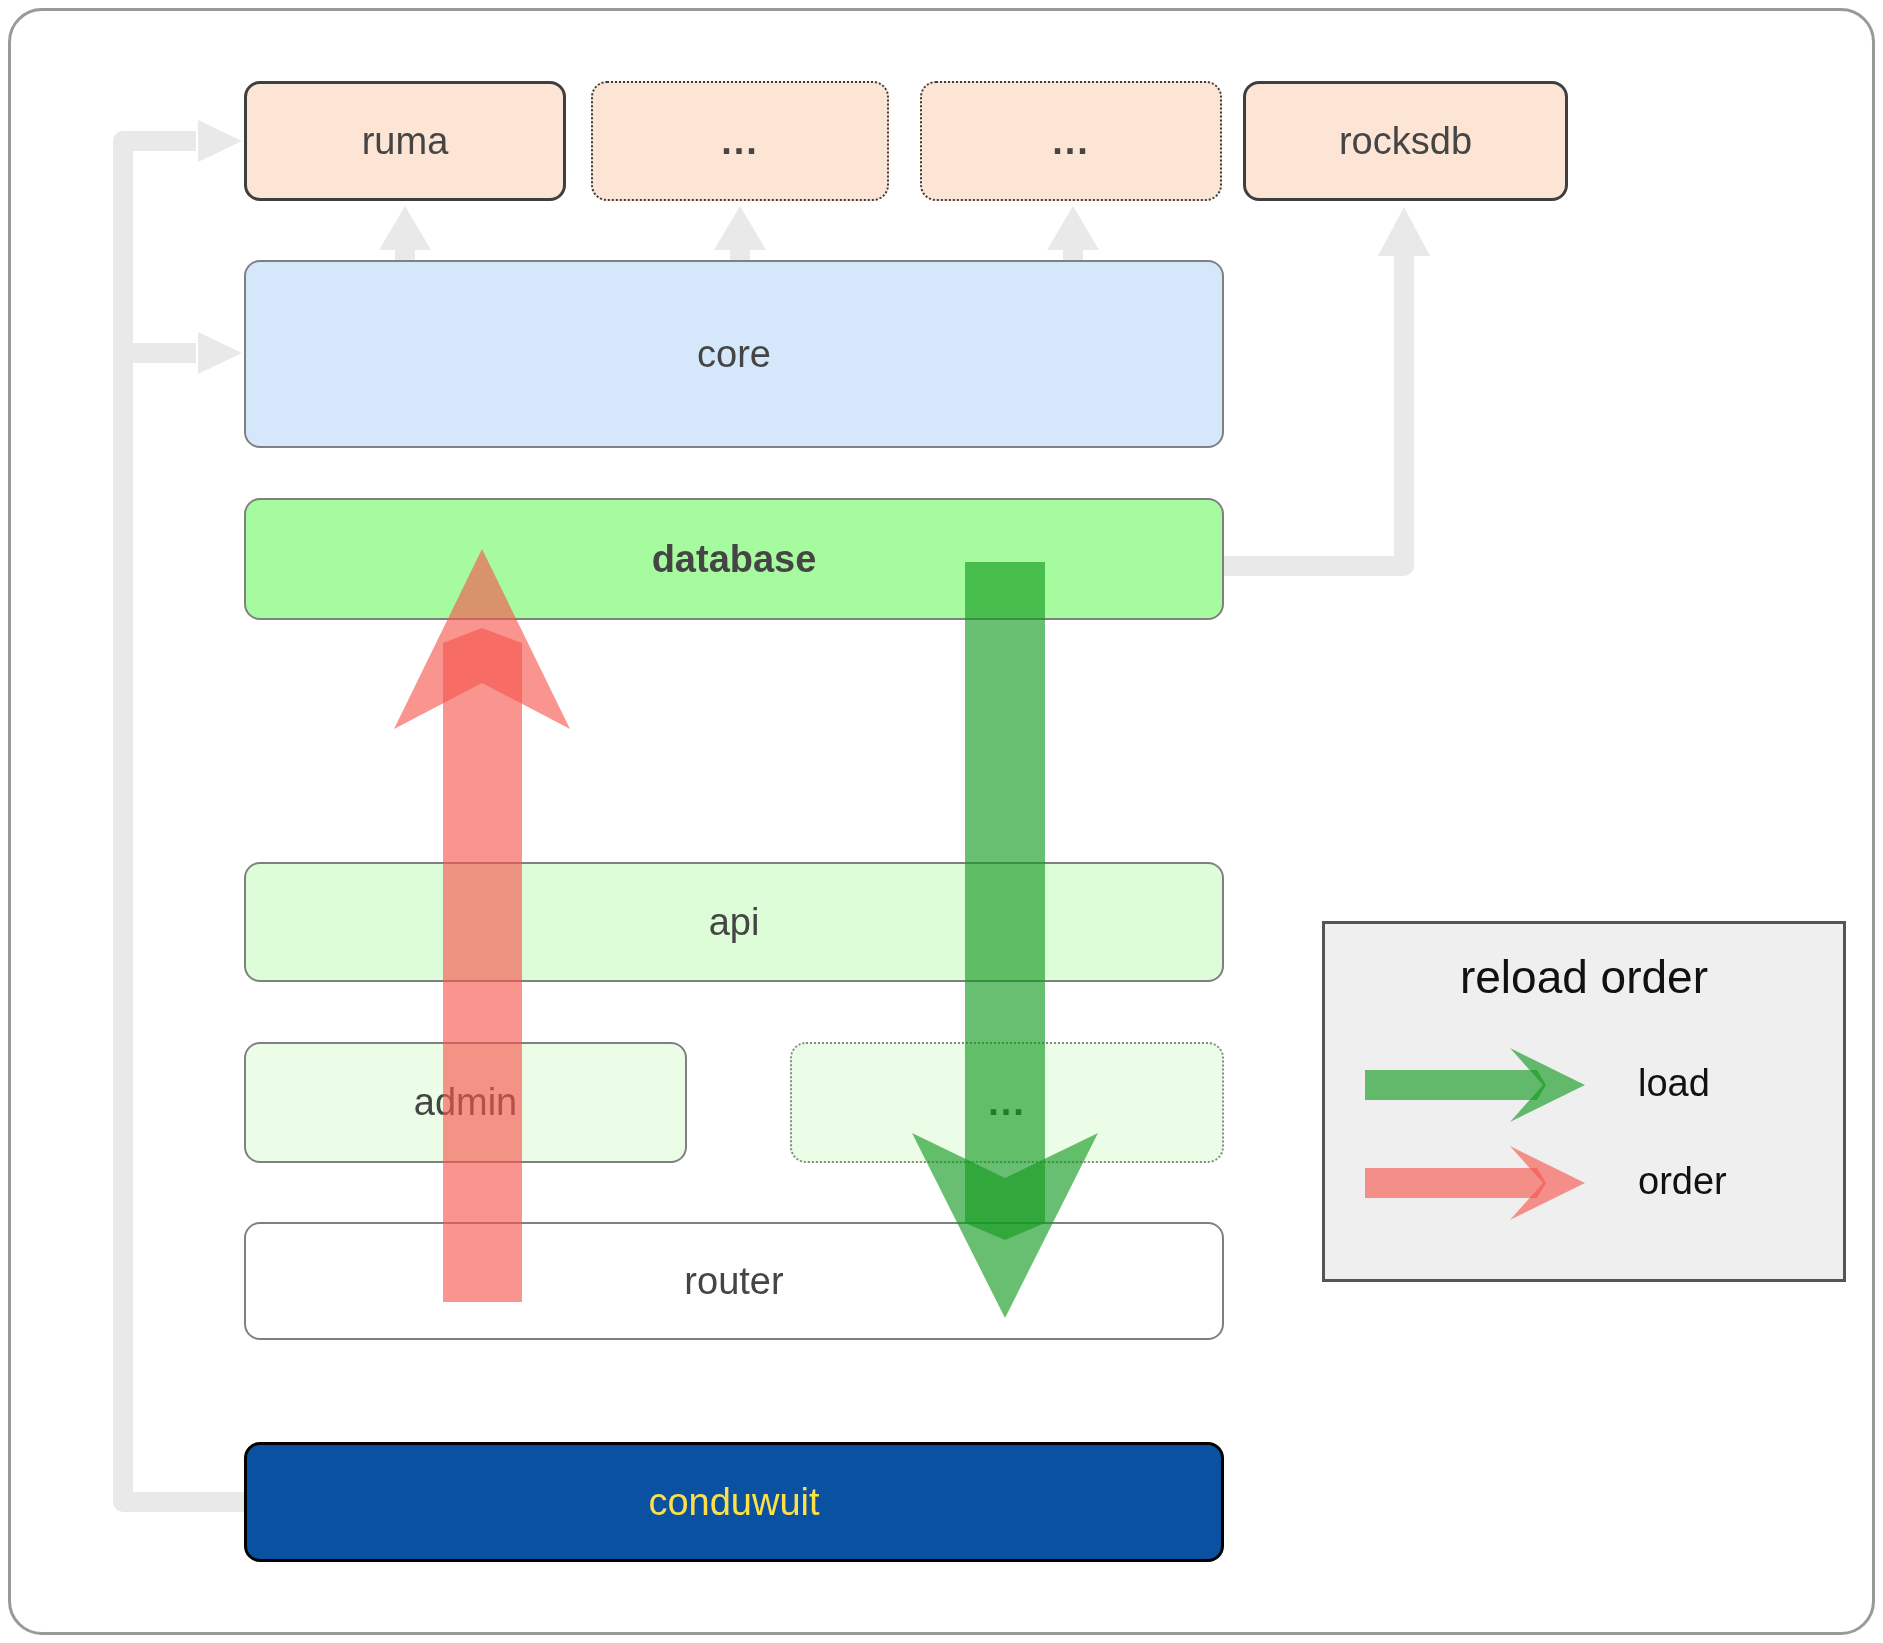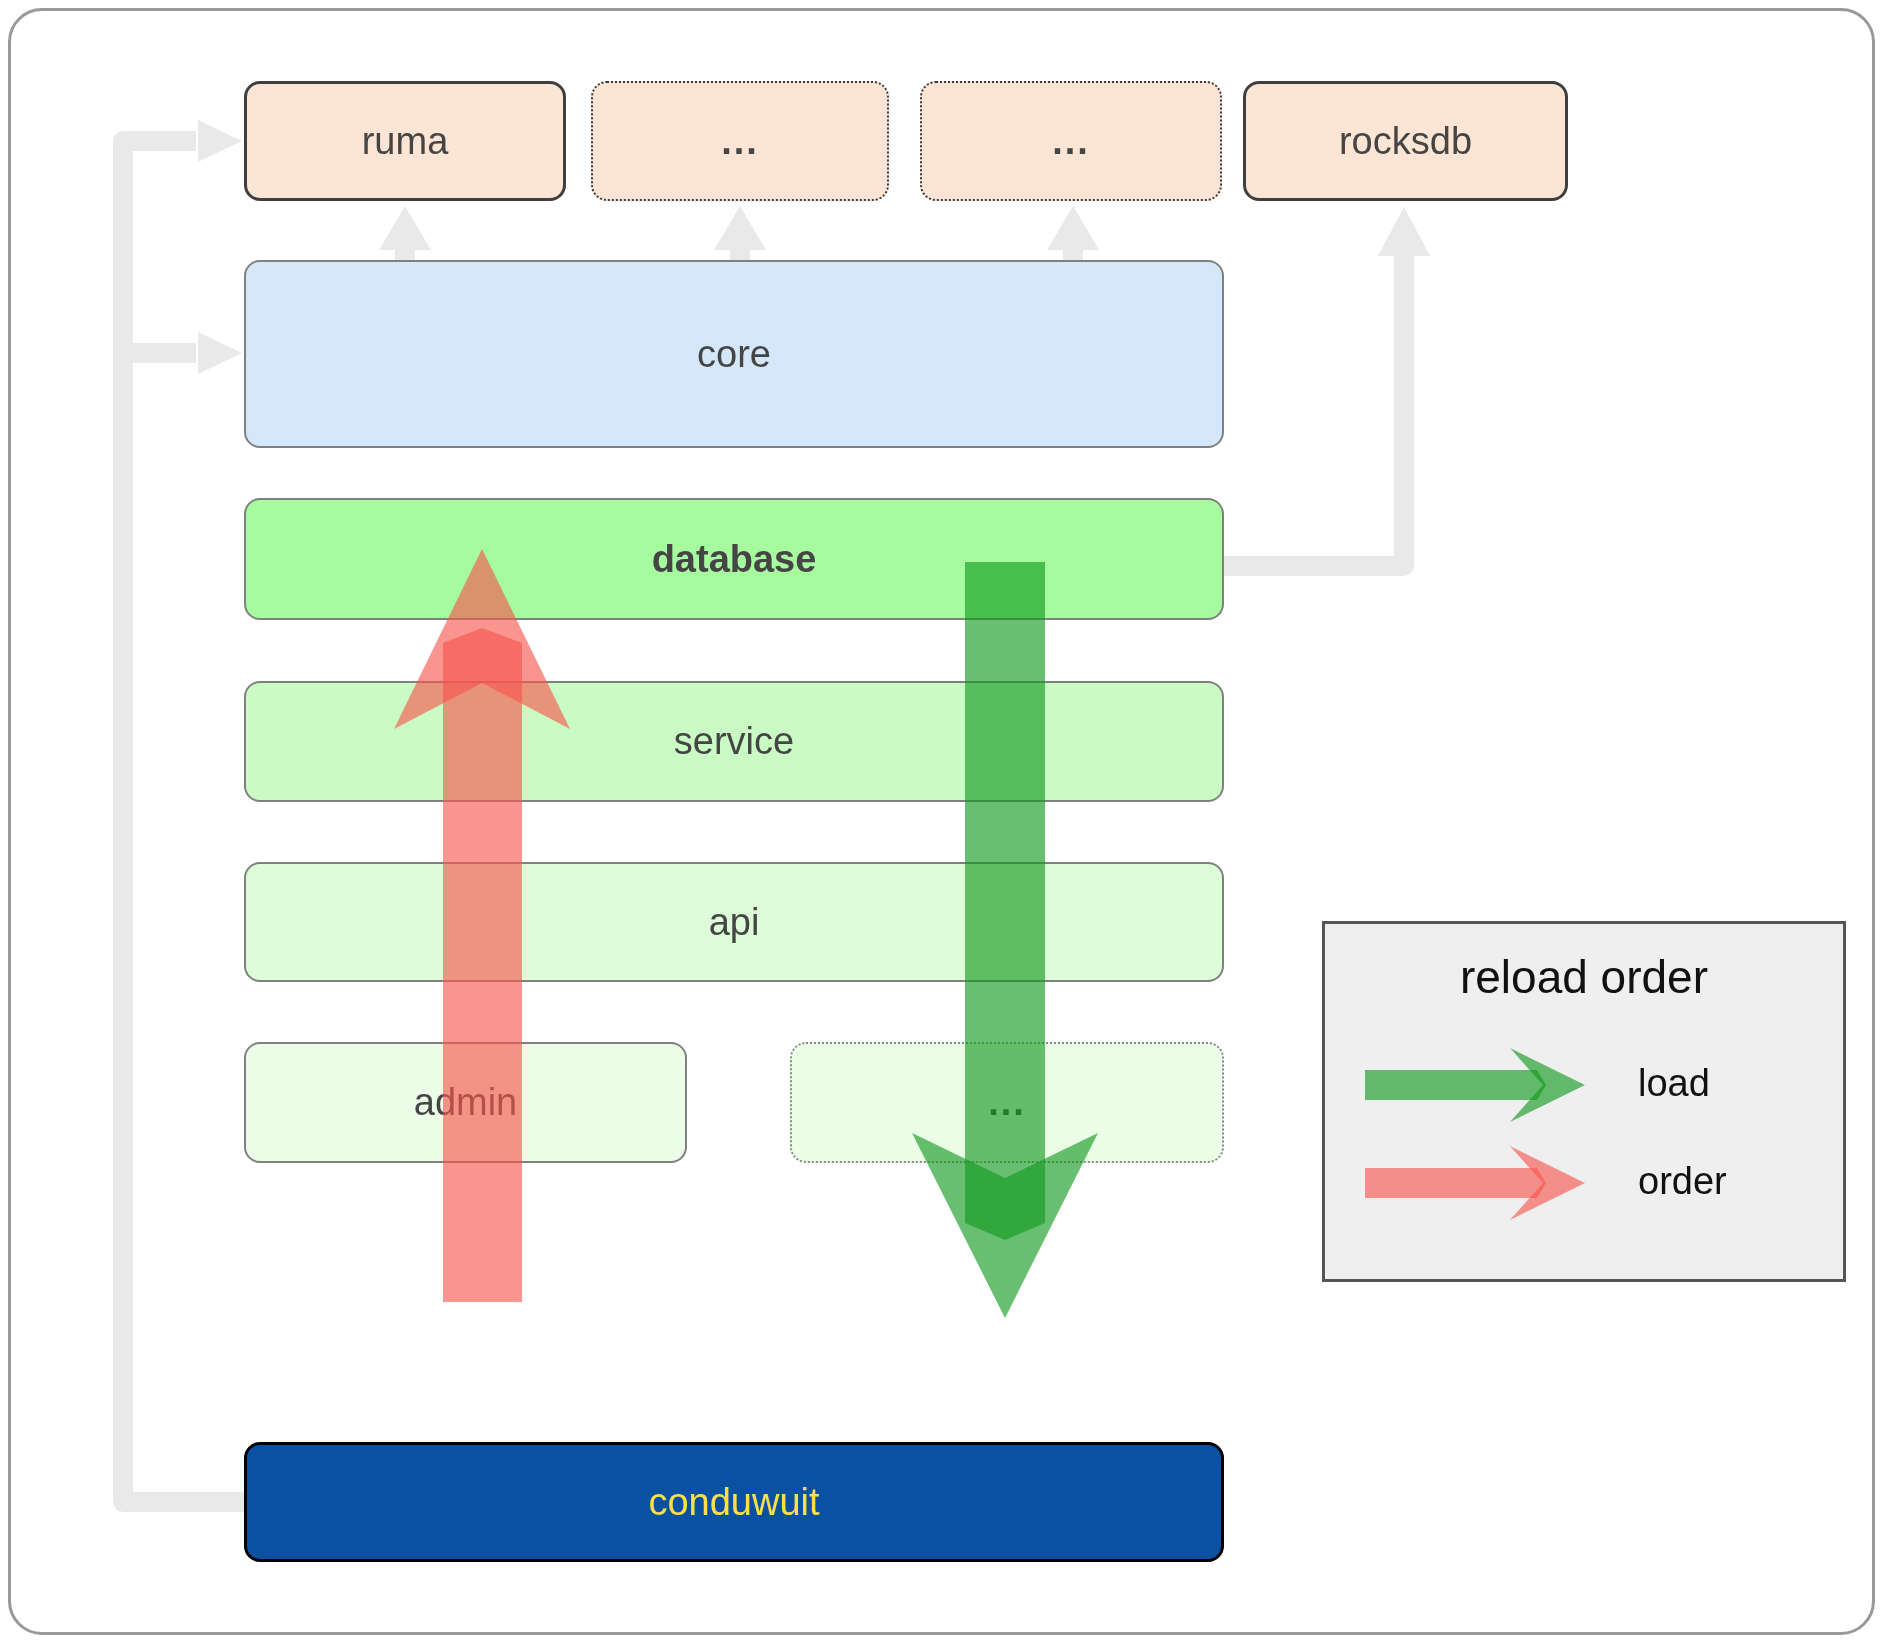--- a/index.html
+++ b/index.html
@@ -94,31 +94,31 @@
   <div class="box solid-dark" style="left:1243px;top:81px;width:325px;height:120px;">
     <span>rocksdb</span>
   </div>
 
   <div class="box plain" style="left:244px;top:260px;width:980px;height:188px;background:var(--core-fill);">
     <span>core</span>
   </div>
   <div class="box plain" style="left:244px;top:498px;width:980px;height:122px;background:var(--database-fill);font-weight:bold;">
     <span>database</span>
   </div>
-  <div class="box plain" style="left:244px;top:681px;width:980px;height:121px;background:var(--service-fill);">
-    <span>service</span>
-  </div>
   <div class="box plain" style="left:244px;top:1042px;width:443px;height:121px;background:var(--admin-fill);">
     <span>admin</span>
   </div>
   <div class="box plain" style="left:244px;top:862px;width:980px;height:120px;background:var(--api-fill);">
     <span>api</span>
   </div>
   <div class="box dotted-light" style="left:790px;top:1042px;width:434px;height:121px;background:var(--admin-fill);">
     <span class="dots">...</span>
+  </div>
+  <div class="box plain" style="left:244px;top:1222px;width:980px;height:118px;background:var(--router-fill);">
+    <span>router</span>
   </div>
   <div class="box conduwuit" style="left:244px;top:1442px;width:980px;height:120px;">
     <span>conduwuit</span>
   </div>
 
   <svg id="arrows" class="layer" width="1883" height="1643" viewBox="0 0 1883 1643">
 
     <polygon class="arrow-shape unload-fill" points="482,549 570,729 482,683 394,729"></polygon>
     <polygon class="arrow-shape unload-fill" points="443,1302 443,643 482,628 522,643 522,1302"></polygon>
 

